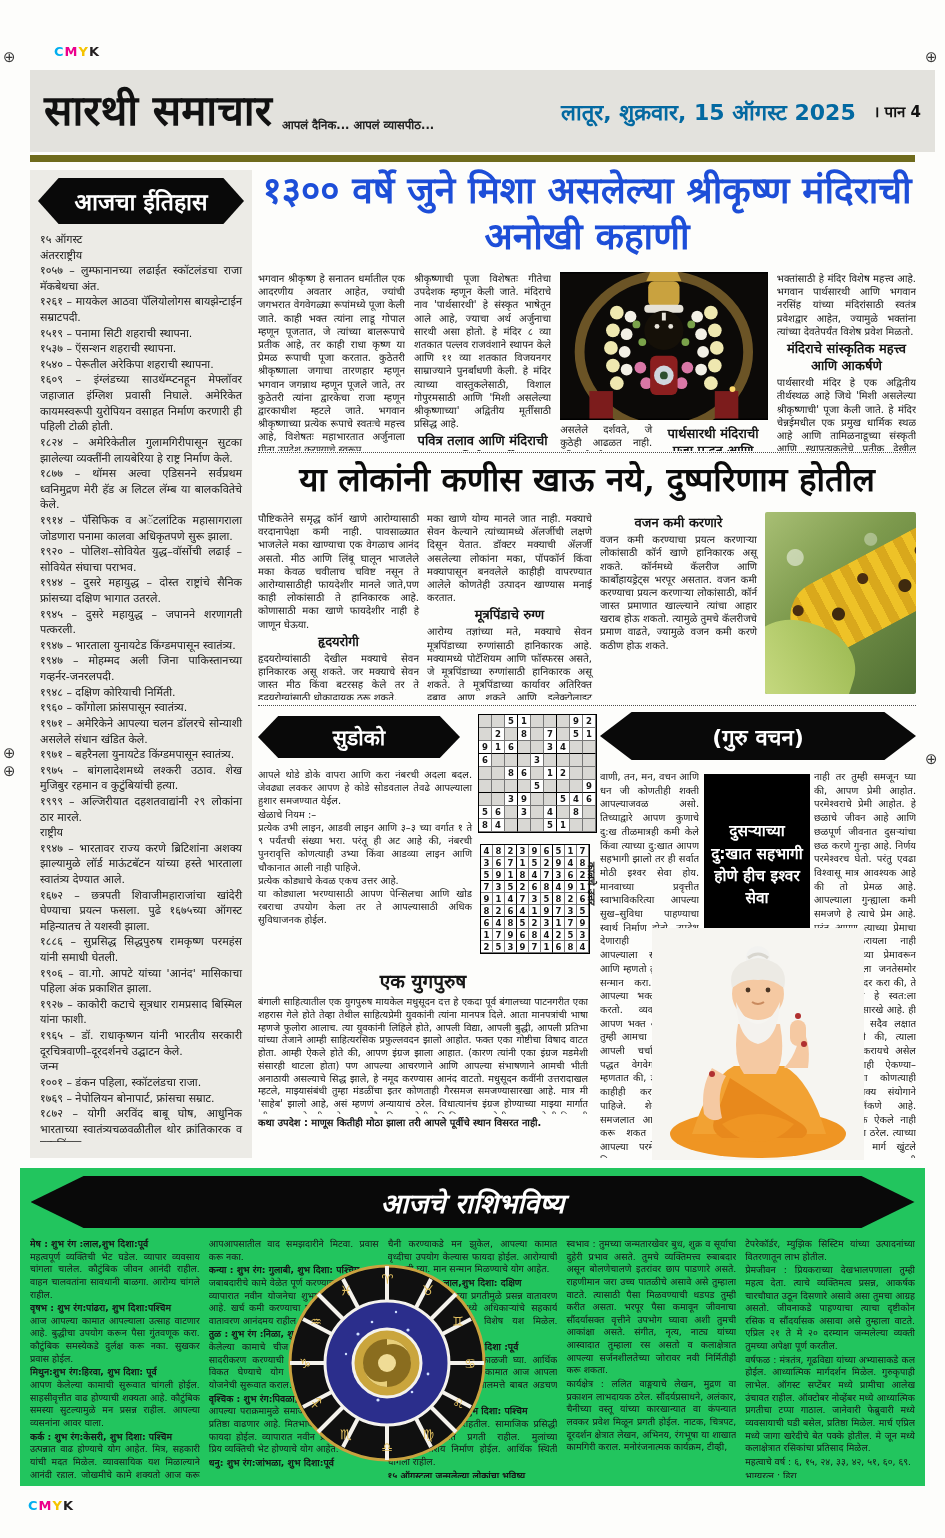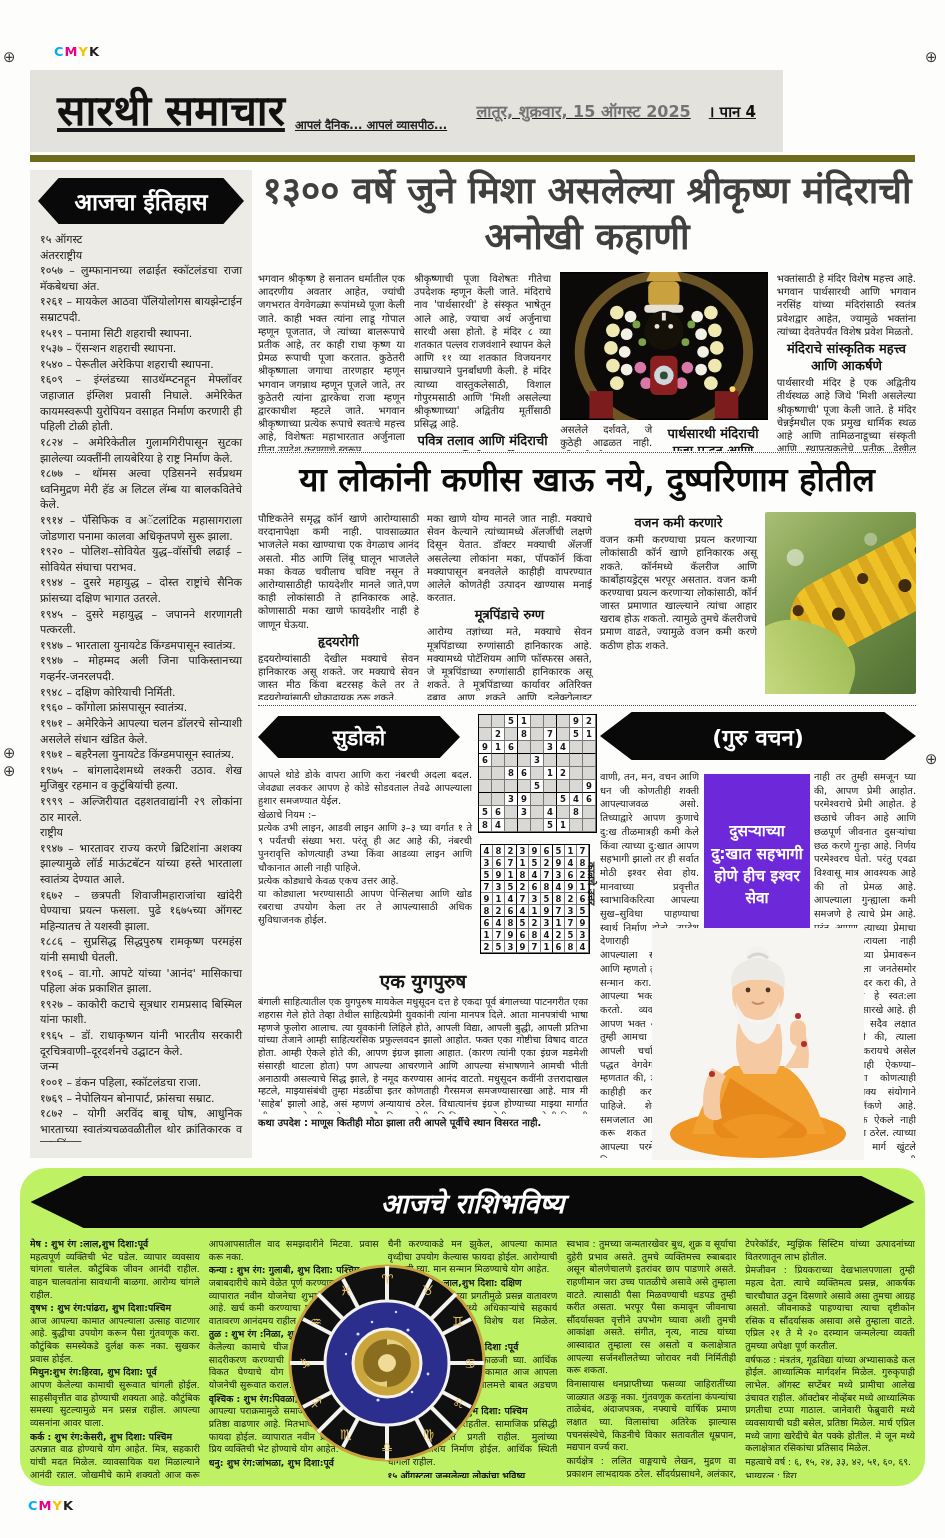--- a/index.html
+++ b/index.html
@@ -4,37 +4,37 @@
 <style>
   html,body{margin:0;padding:0;background:#fff;}
   body{font-family:"DejaVu Sans",sans-serif;color:#161616;}
   .page{position:relative;width:945px;height:1538px;background:#fdfdfb;overflow:hidden;}
   .abs{position:absolute;}
   
   .reg{font-size:15px;color:#3a3a3a;}
   .cmyk{font-size:13px;font-weight:bold;letter-spacing:1px;}
   .cmyk .c{color:#00aeef}.cmyk .m{color:#ec008c}.cmyk .y{color:#f5c400}.cmyk .k{color:#231f20}
   
-  .masthead{left:30px;top:70px;width:753px;height:82px;background:#e3e2dd;display:flex;align-items:center;padding:0 27px;box-sizing:border-box;text-decoration:underline;}
+  .masthead{left:30px;top:70px;width:905px;height:82px;background:#e3e2dd;display:flex;align-items:center;padding:0 14px;box-sizing:border-box;}
   .mast-title{font-family:"DejaVu Serif",serif;font-size:42px;font-weight:bold;color:#111;line-height:1;}
   .mast-tag{font-size:11.5px;font-weight:bold;color:#222;margin-left:10px;margin-top:26px;}
   .mast-right{margin-left:auto;display:flex;align-items:center;gap:10px;}
-  .mast-date{font-size:16px;font-weight:bold;color:#737373;}
+  .mast-date{font-size:22px;font-weight:bold;color:#0369a1;}
   .mast-page{font-size:15px;font-weight:bold;color:#101010;padding-left:8px;}
   .rule{left:30px;top:155px;width:885px;height:7px;background:#6f6b1d;}
   
   .banner{background:#090909;color:#fff;text-align:center;font-weight:bold;display:flex;align-items:center;justify-content:center;}
   .arrow{clip-path:polygon(0 50%,10% 0,90% 0,100% 50%,90% 100%,10% 100%);}
   .arrow-wide{clip-path:polygon(0 50%,6% 0,94% 0,100% 50%,94% 100%,6% 100%);}
   
   .history{left:30px;top:170px;width:222px;height:988px;background:#ecebe6;box-sizing:border-box;padding-top:8px;}
   .hist-banner{width:206px;height:46px;margin:0 auto;font-size:23px;}
   .hist-items{padding:8px 10px 0 10px;font-size:11px;line-height:1.42;text-align:justify;white-space:pre-line;height:910px;overflow:hidden;}
   
-  .a1-head{left:258px;top:168px;width:658px;font-family:"DejaVu Serif",serif;font-size:37px;font-weight:bold;text-align:center;line-height:1.24;color:#404040;}
+  .a1-head{left:258px;top:168px;width:658px;font-family:"DejaVu Serif",serif;font-size:37px;font-weight:bold;text-align:center;line-height:1.24;color:#1d4ed8;}
   .a1-body{left:258px;top:272px;width:658px;height:179px;display:flex;gap:9px;font-size:10px;line-height:1.32;text-align:justify;overflow:hidden;}
   .a1-body .col{overflow:hidden;}
   .subhead{font-weight:bold;text-align:center;font-size:13px;margin:2px 0;}
   .deity{width:100%;height:148px;display:block;background:#000;}
   .mini-row{display:flex;gap:6px;margin-top:3px;}
   .dotted{border-top:1.5px dotted #4a4a4a;height:0;}
   
   .a2-head{left:258px;top:456px;width:658px;font-family:"DejaVu Serif",serif;font-size:33px;font-weight:bold;text-align:center;color:#0b0b0b;}
   .a2-body{left:258px;top:512px;width:658px;height:188px;display:flex;gap:8px;font-size:10px;line-height:1.32;text-align:justify;overflow:hidden;}
   .corn{width:152px;height:182px;border-radius:2px;position:relative;overflow:hidden;background:
@@ -67,24 +67,24 @@
   #sud-answer .s-cell{width:11px;height:11px;}
   .sud-label{position:absolute;left:326px;top:150px;writing-mode:vertical-rl;font-size:10px;font-weight:bold;}
   .updesh{position:absolute;left:0;top:252px;width:330px;}
   .upd-banner{width:330px;height:46px;font-size:22px;}
   .upd-title{text-align:center;font-size:19px;font-weight:bold;margin:4px 0 2px 0;}
   .upd-body{font-size:9.6px;line-height:1.33;text-align:justify;height:118px;overflow:hidden;}
   .upd-moral{font-size:9.8px;font-weight:bold;margin-top:2px;}
   .guru-banner{position:absolute;left:0;top:0;width:316px;height:48px;font-size:22px;}
   .guru-left{position:absolute;left:0;top:58px;width:99px;height:388px;font-size:9.8px;line-height:1.4;text-align:justify;overflow:hidden;}
   .guru-right{position:absolute;left:214px;top:58px;width:102px;height:388px;font-size:9.8px;line-height:1.4;text-align:justify;overflow:hidden;}
-  .guru-quote{position:absolute;left:104px;top:62px;width:106px;height:182px;background:#6d28d9;color:#fff;font-weight:bold;font-size:15.5px;line-height:1.45;text-align:center;display:flex;align-items:center;justify-content:center;padding:3px;box-sizing:border-box;}
+  .guru-quote{position:absolute;left:104px;top:62px;width:106px;height:182px;background:#000000;color:#fff;font-weight:bold;font-size:15.5px;line-height:1.45;text-align:center;display:flex;align-items:center;justify-content:center;padding:3px;box-sizing:border-box;}
   .guru-art{position:absolute;left:52px;top:216px;width:212px;height:232px;}
   
-  .rashi{left:20px;top:1168px;width:905px;height:318px;background:#bef264;box-sizing:border-box;padding-top:8px;position:absolute;border-radius:27px;}
+  .rashi{left:20px;top:1168px;width:905px;height:318px;background:#22c55e;box-sizing:border-box;padding-top:8px;position:absolute;}
   .rashi-banner{width:884px;height:52px;margin:0 auto;font-size:27px;font-style:italic;font-family:"DejaVu Serif",serif;}
   .rashi-cols{position:absolute;left:10px;top:70px;width:885px;height:240px;display:flex;gap:9px;overflow:hidden;}
   .rz-col{flex:1;font-size:9.3px;line-height:1.36;text-align:justify;overflow:hidden;}
   .rz-h{font-weight:bold;}
   .rz-b{margin-bottom:1px;}
   .wheel{position:absolute;left:268px;top:96px;width:198px;height:198px;}
 </style>
 </head>
 <body>
 
@@ -562,21 +562,20 @@
           <div class="rz-h">मीन : शुभ रंग:हिरवा, शुभ दिशा: पश्चिम</div>
           <div class="rz-b">घेतलेले निर्णय योग्य राहतील. सामाजिक प्रसिद्धी मिळेल. रोजगारात प्रगती राहील. मुलांच्या कामाबद्दल संशय निर्माण होईल. आर्थिक स्थिती चांगली राहील.</div>
           <div class="rz-h">१५ ऑगस्टला जन्मलेल्या लोकांचा भविष्य</div>
           <div class="rz-b"></div>
         </div>
       <div class="rz-col">
 
       <div class="rz-h"></div>
           <div class="rz-b">स्वभाव : तुमच्या जन्मतारखेवर बुध, शुक्र व सूर्याचा दुहेरी प्रभाव असते. तुमचे व्यक्तिमत्त्व रुबाबदार असून बोलणेचालणे इतरांवर छाप पाडणारे असते. राहणीमान जरा उच्च पातळीचे असावे असे तुम्हाला वाटते. त्यासाठी पैसा मिळवण्याची धडपड तुम्ही करीत असता. भरपूर पैसा कमावून जीवनाचा सौंदर्यासक्त वृत्तीने उपभोग घ्यावा अशी तुमची आकांक्षा असते. संगीत, नृत्य, नाट्य यांच्या आस्वादात तुम्हाला रस असतो व कलाक्षेत्रात आपल्या सर्जनशीलतेच्या जोरावर नवी निर्मितीही करू शकता.</div>
           <div class="rz-h"></div>
-          <div class="rz-b">विनासायास धनप्राप्तीच्या फसव्या जाहिरातींच्या जाळ्यात अडकू नका. गुंतवणूक करतांना कंपन्यांचा ताळेबंद, अंदाजपत्रक, नफ्याचे वार्षिक प्रमाण लक्षात घ्या. विलासांचा अतिरेक झाल्यास पचनसंस्थेचे, किडनीचे विकार सतावतील धूम्रपान, मद्यपान वर्ज्य करा.</div>
           <div class="rz-h"></div>
           <div class="rz-b">कार्यक्षेत्र : ललित वाङ्मयाचे लेखन, मुद्रण वा प्रकाशन लाभदायक ठरेल. सौंदर्यप्रसाधने, अलंकार, चैनीच्या वस्तू यांच्या कारखान्यात वा कंपन्यात लवकर प्रवेश मिळून प्रगती होईल. नाटक, चित्रपट, दूरदर्शन क्षेत्रात लेखन, अभिनय, रंगभूषा या शाखात कामगिरी कराल. मनोरंजनात्मक कार्यक्रम, टीव्ही,</div>
         </div>
       <div class="rz-col">
 
       <div class="rz-h"></div>
           <div class="rz-b">टेपरेकॉर्डर, म्युझिक सिस्टिम यांच्या उत्पादनांच्या वितरणातून लाभ होतील.</div>
           <div class="rz-h"></div>
           <div class="rz-b">प्रेमजीवन : प्रियकराच्या देखभालपणाला तुम्ही महत्व देता. त्याचे व्यक्तिमत्व प्रसन्न, आकर्षक चारचौघात उठून दिसणारे असावे असा तुमचा आग्रह असतो. जीवनाकडे पाहण्याचा त्याचा दृष्टीकोन रसिक व सौंदर्यासक असावा असे तुम्हाला वाटते. एप्रिल २१ ते मे २० दरम्यान जन्मलेल्या व्यक्ती तुमच्या अपेक्षा पूर्ण करतील.</div>
           <div class="rz-h"></div>

